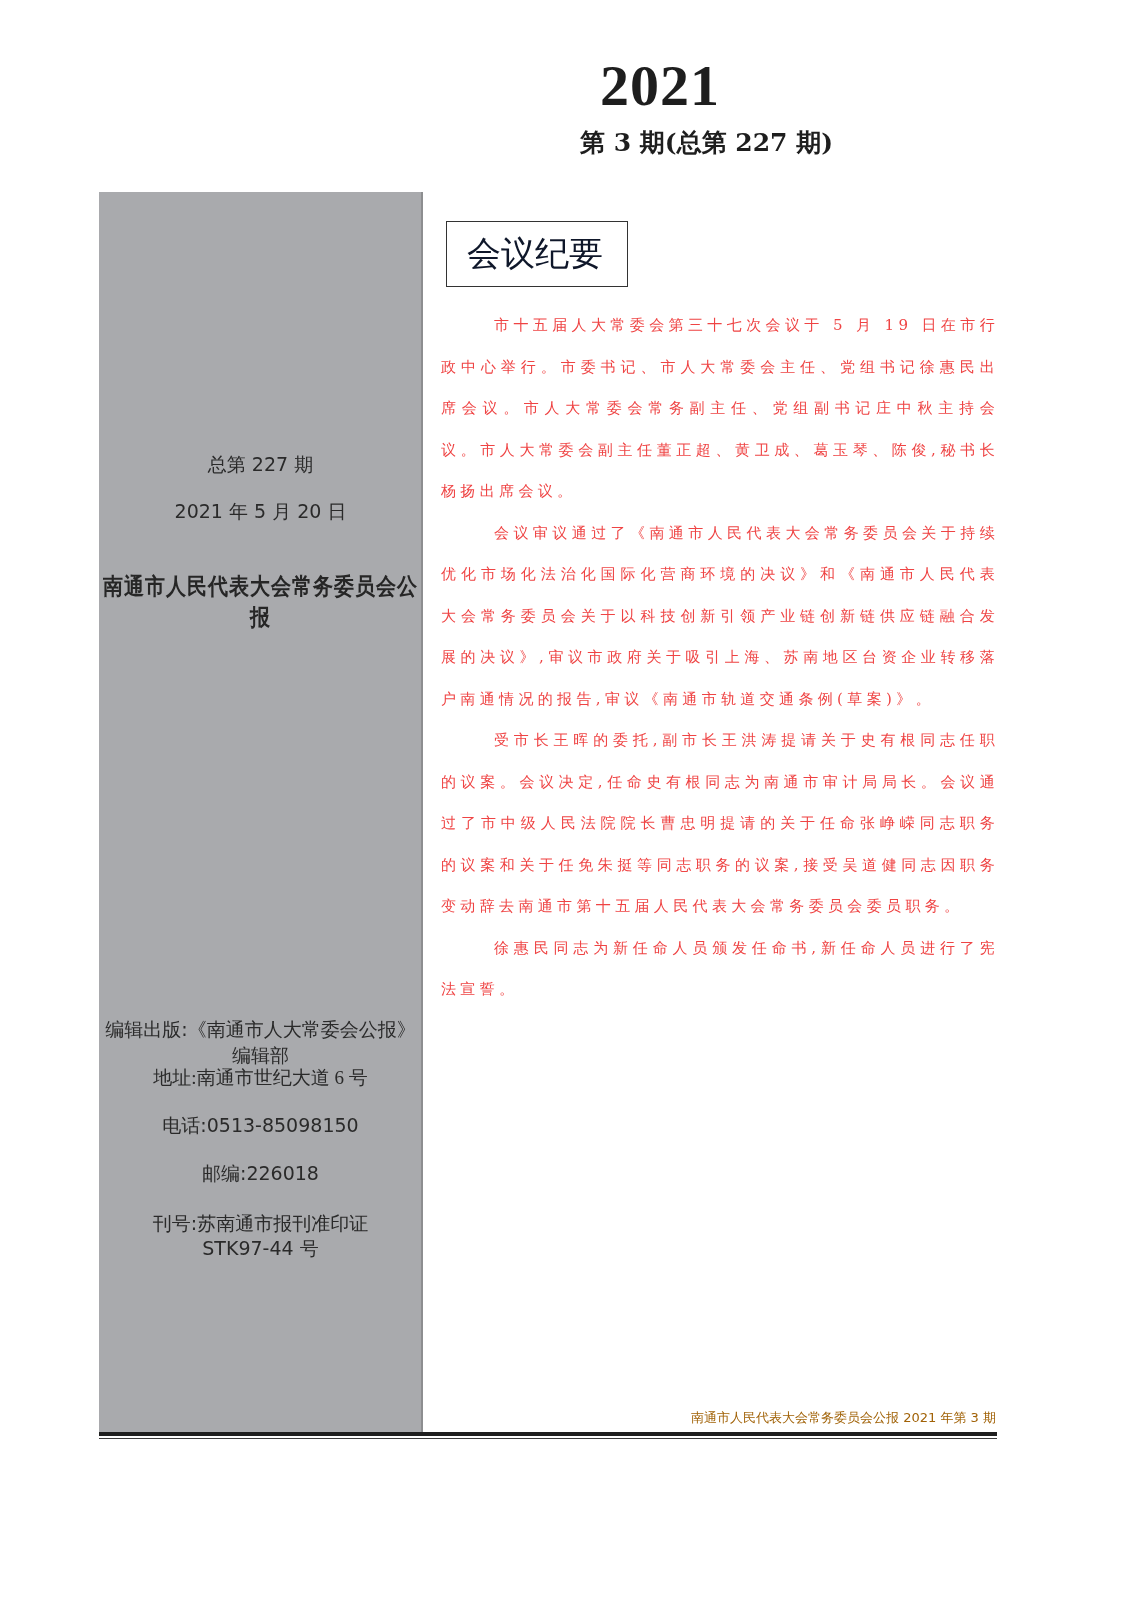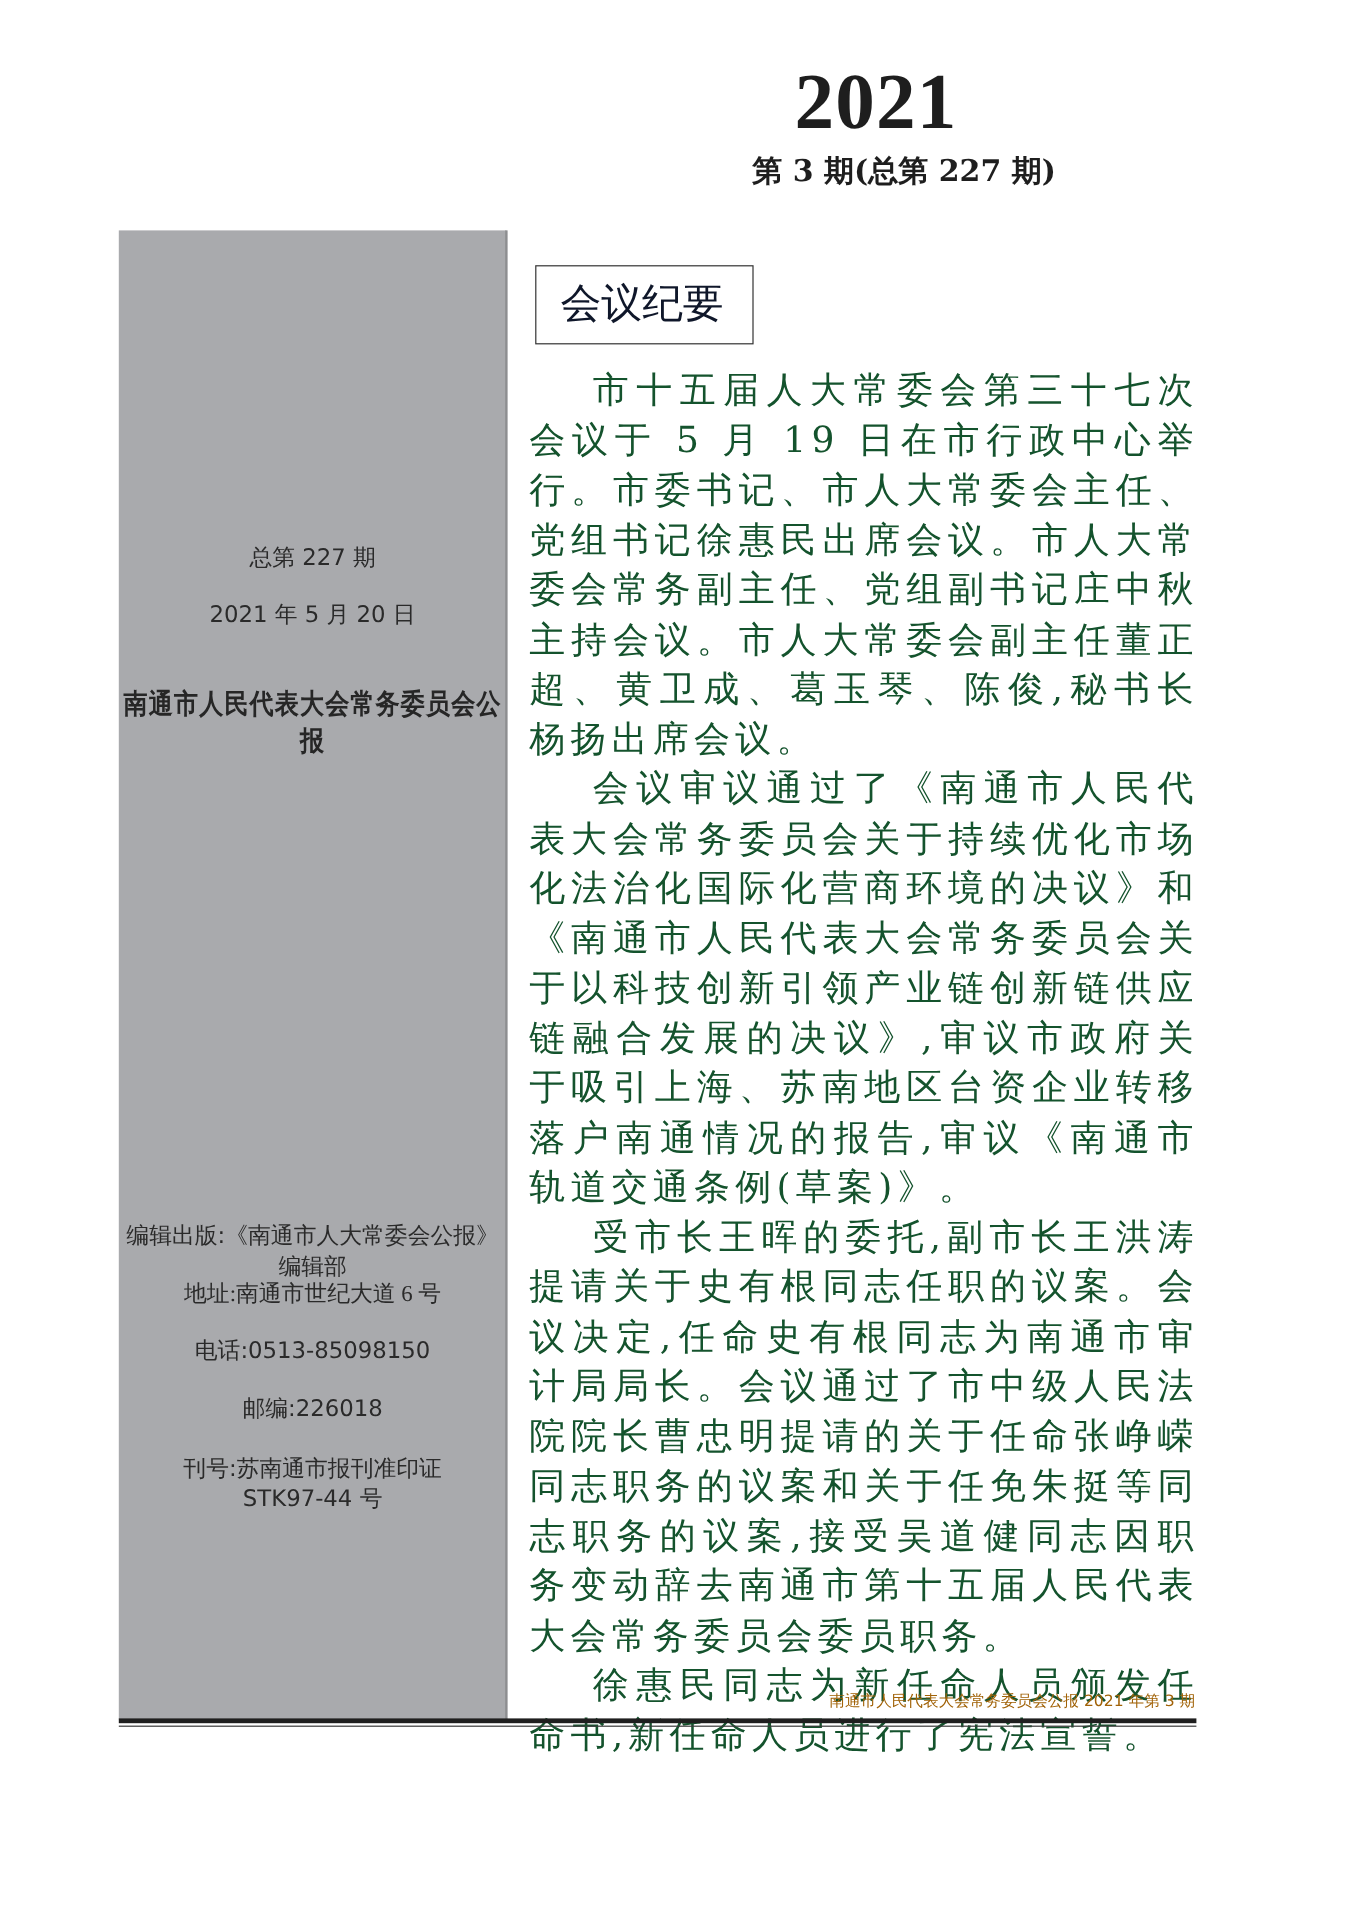--- a/index.html
+++ b/index.html
@@ -13,34 +13,33 @@
       position: relative;
       overflow: hidden;
       font-family: "DejaVu Serif", "Liberation Serif", serif;
       color: #222222;
     }
     .year {
       position: absolute;
       left: 600px;
       top: 46px;
       width: 260px;
-      text-align: center;
       font-family: "Liberation Serif", "DejaVu Serif", serif;
       font-weight: bold;
-      font-size: 66px;
+      font-size: 58px;
       line-height: 80px;
       color: #1e1e1e;
       letter-spacing: 1px;
     }
     .issue {
       position: absolute;
       left: 580px;
       top: 126px;
       width: 300px;
-      text-align: right;
+      text-align: left;
       font-family: "DejaVu Serif", "Liberation Serif", serif;
       font-weight: bold;
       font-size: 25px;
       line-height: 34px;
       color: #1e1e1e;
     }
     .sidebar {
       position: absolute;
       left: 99px;
       top: 192px;
@@ -98,26 +97,26 @@
     }
     .article {
       position: absolute;
       left: 441px;
       top: 305px;
       width: 558px;
     }
     .article p {
       margin: 0;
       font-family: "DejaVu Serif", "Liberation Serif", serif;
-      font-size: 30px;
+      font-size: 15px;
       line-height: 41.5px;
       letter-spacing: 4.35px;
       text-indent: 53px;
       text-align: justify;
-      color: #14532d;
+      color: #ef4444;
       word-break: break-all;
     }
     .footer-text {
       position: absolute;
       left: 600px;
       top: 1409px;
       width: 396px;
       text-align: right;
       font-family: "DejaVu Sans", "Liberation Sans", sans-serif;
       font-size: 13px;

